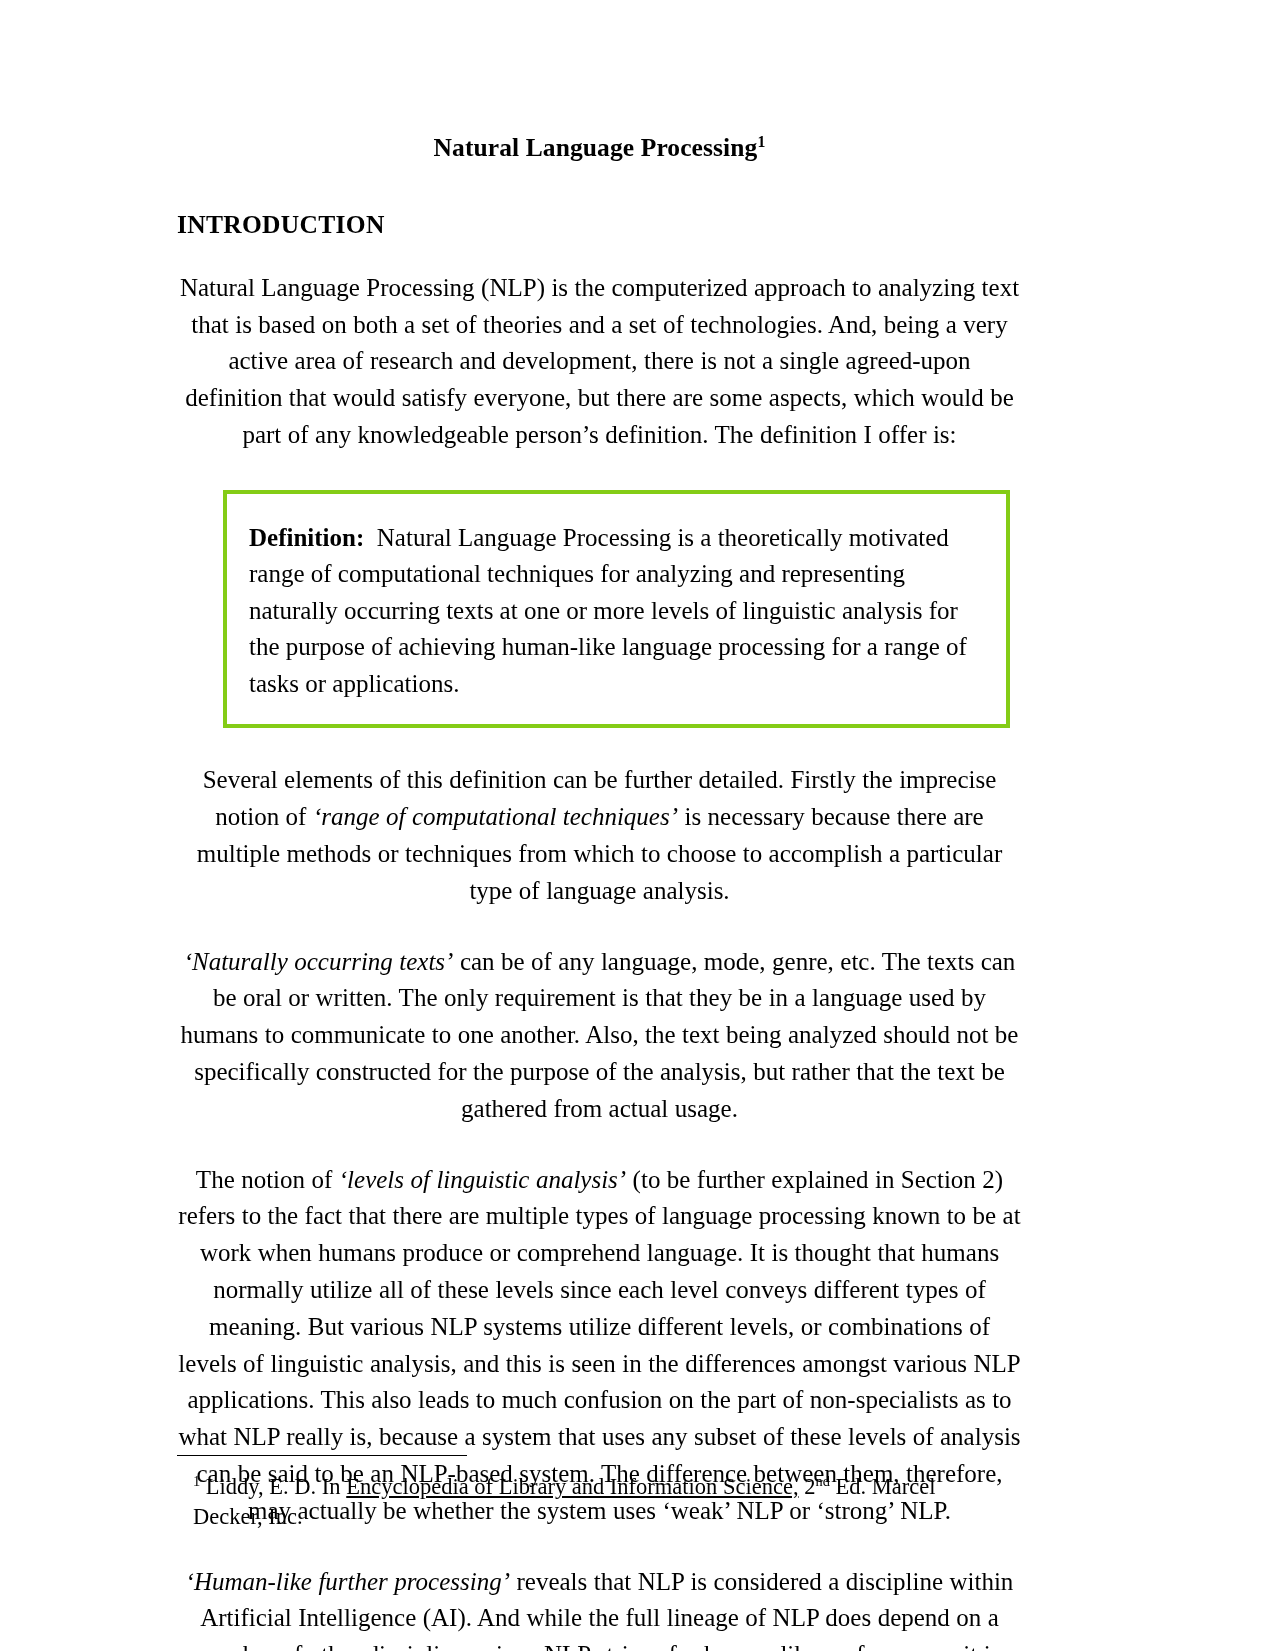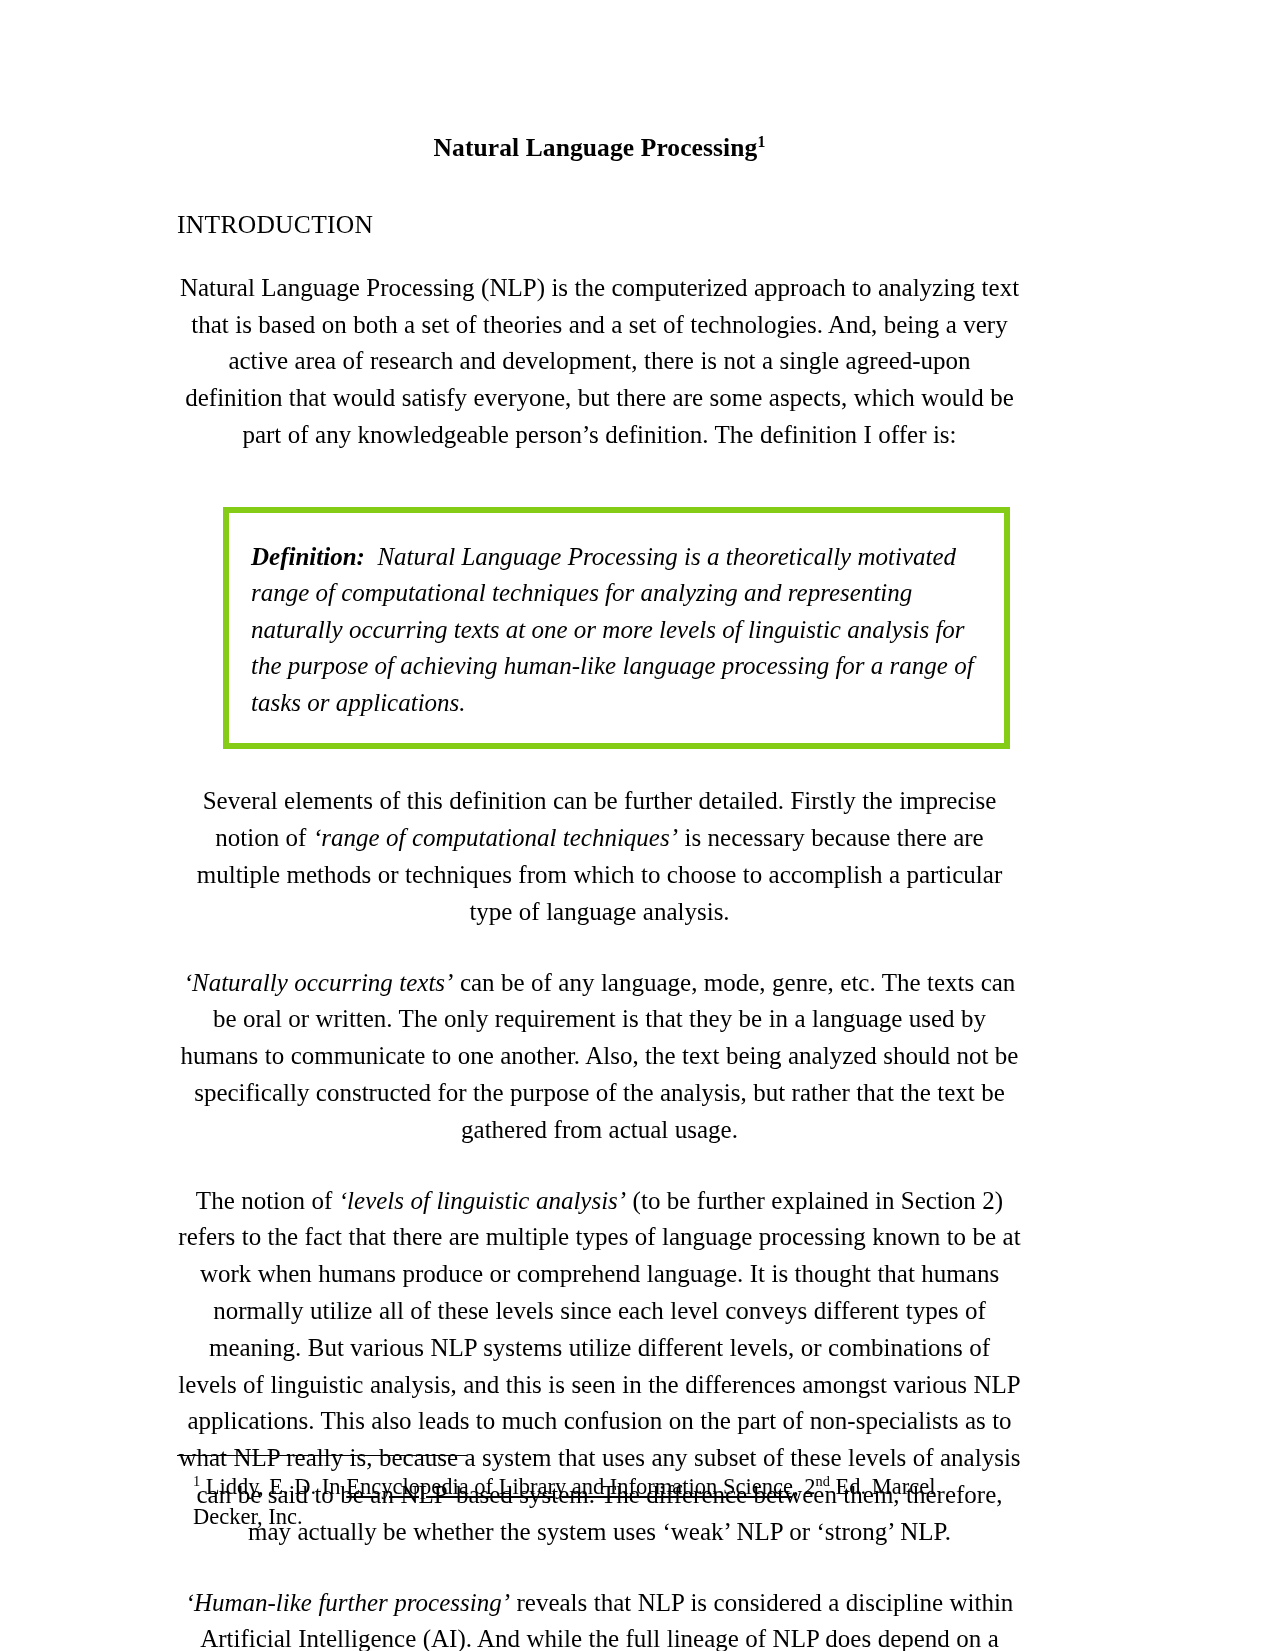--- a/index.html
+++ b/index.html
@@ -35,46 +35,45 @@
     line-height: 1.25;
     margin: 0 0 0 0;
     letter-spacing: 0.1px;
   }
   sup {
     font-size: 0.62em;
     vertical-align: super;
     line-height: 0;
   }
   .section-heading {
-    font-weight: normal;
+    font-weight: bold;
     font-size: 25.5px;
     margin: 46px 0 0 0;
     letter-spacing: 0.3px;
   }
   p.body-para {
     font-size: 25px;
     line-height: 36.8px;
     margin: 30px 0 0 0;
     text-align: center;
     word-spacing: 0.2px;
   }
   p.body-para.tight {
     margin-top: 34px;
   }
   .it { font-style: italic; margin-top: 42px; }
   .bd { font-weight: bold; }
   .ul { text-decoration: underline; }
 
   .definition-box {
-    border: 6px solid #84cc16;
-    margin: 53px 0 0 46px;
+    border: 4px solid #84cc16;
+    margin: 36px 0 0 46px;
     width: 787px;
     box-sizing: border-box;
     padding: 26px 22px 22px 22px;
-    font-style: italic;
   }
   .definition-box p {
     margin: 0;
     font-size: 25px;
     line-height: 36.5px;
   }
 
   .footnote-zone {
     position: absolute;
     left: 177px;

